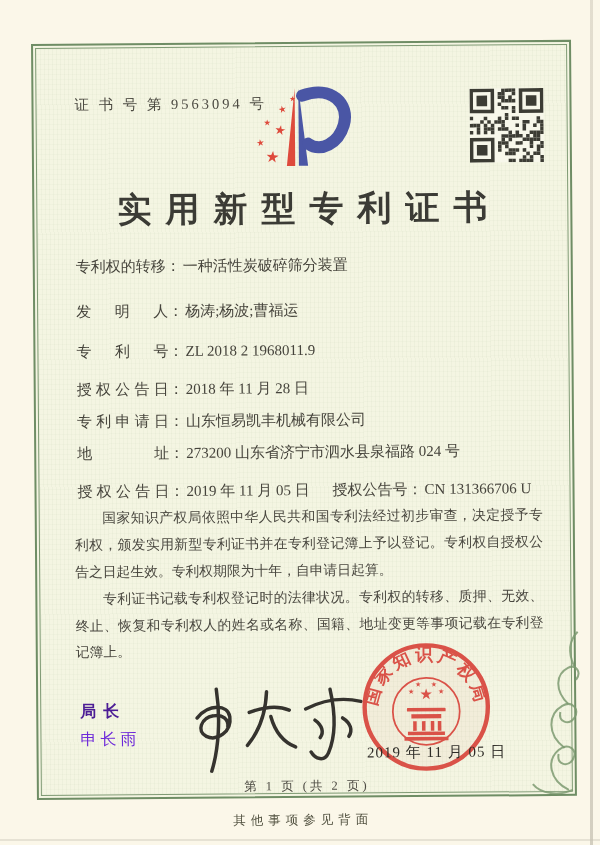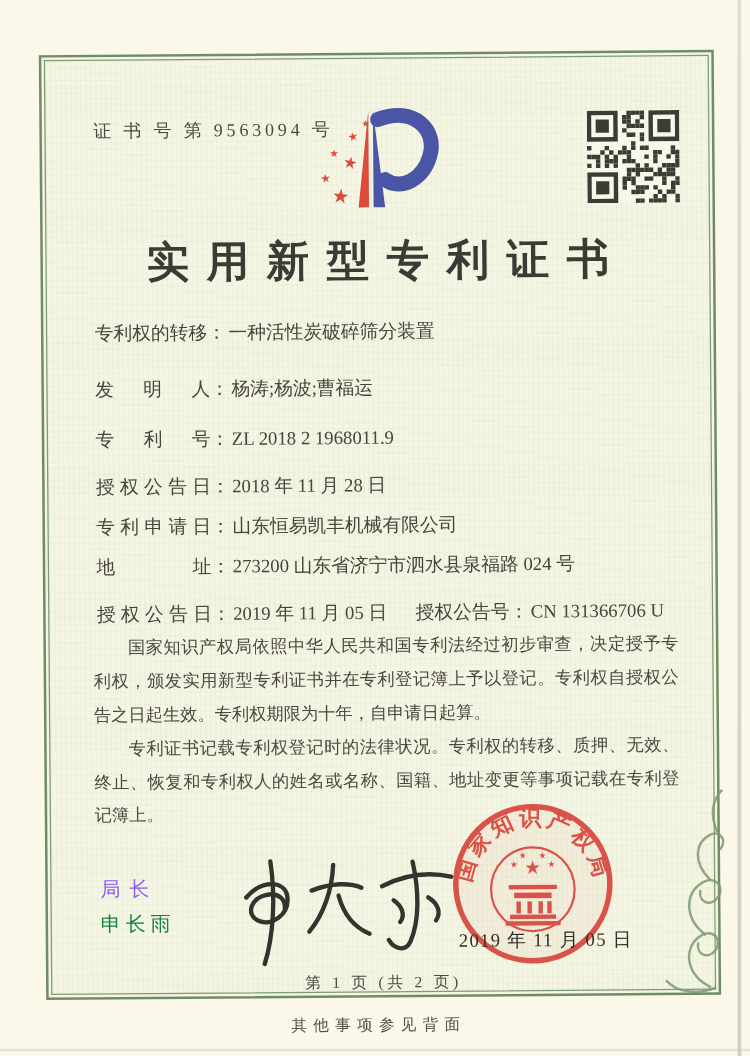--- a/index.html
+++ b/index.html
@@ -48,22 +48,22 @@
   .frow .lab2{display:inline-block;}
   .frow .val{margin-left:2px;}
   .pair2{position:absolute;left:255px;top:0;}
 
   .body-text{
     position:absolute;left:38px;top:460px;width:468px;
     font-size:13.8px;line-height:1.95;color:#4a4840;text-align:justify;
   }
   .body-text p{text-indent:2em;}
 
-  .director-title{position:absolute;left:42px;top:656px;font-size:16px;letter-spacing:7px;color:#8b5cf6;}
-  .director-name{position:absolute;left:42px;top:684px;font-size:16px;letter-spacing:4px;color:#15803d;}
+  .director-title{position:absolute;left:42px;top:656px;font-size:16px;letter-spacing:7px;color:#4c1d95;font-weight:bold;}
+  .director-name{position:absolute;left:42px;top:684px;font-size:16px;letter-spacing:4px;color:#6d28d9;}
 
   .signature{position:absolute;left:130px;top:628px;width:205px;height:115px;}
   .signature path{stroke:#35332e;stroke-width:3.4;fill:none;stroke-linecap:round;stroke-linejoin:round;}
 
   .seal{position:absolute;left:322px;top:598px;width:132px;height:132px;opacity:.92;}
   .seal-date{position:absolute;left:318px;top:700px;width:160px;text-align:center;
     font-size:15px;color:#2f2d28;letter-spacing:1px;}
 
   .page-info{position:absolute;left:0;top:734px;width:100%;text-align:center;
     font-size:12.5px;letter-spacing:3px;color:#4c4a42;}

